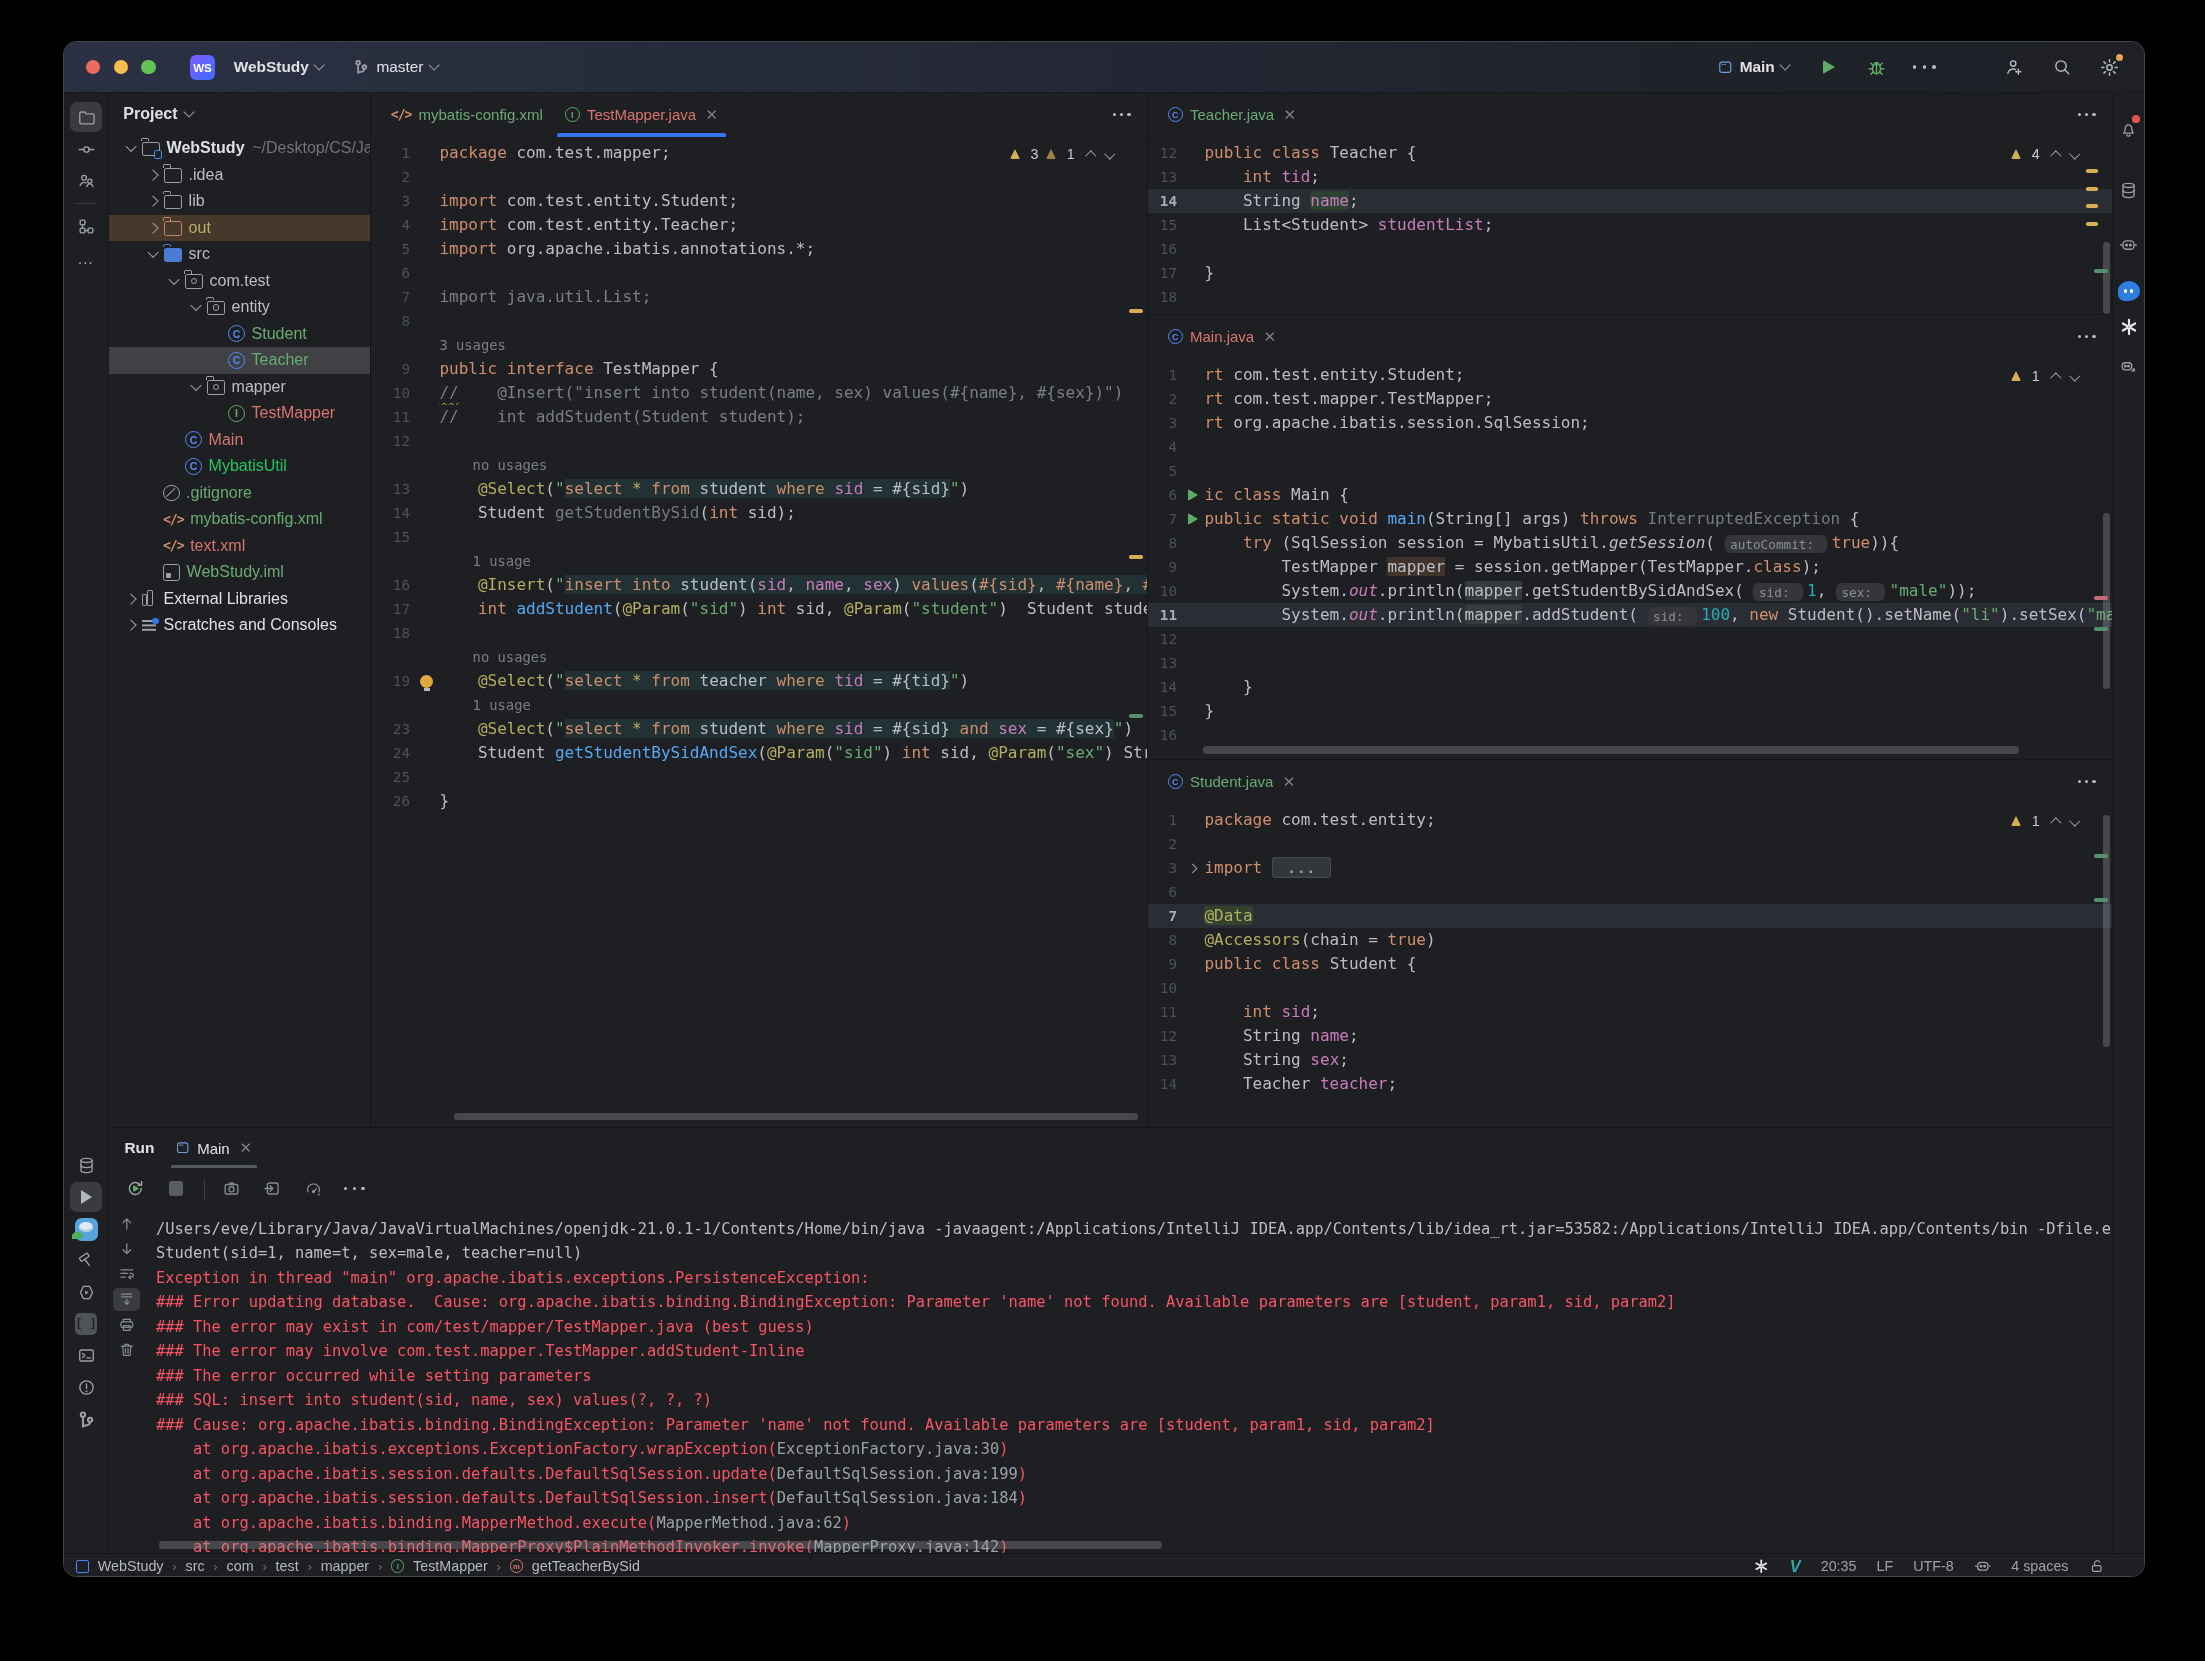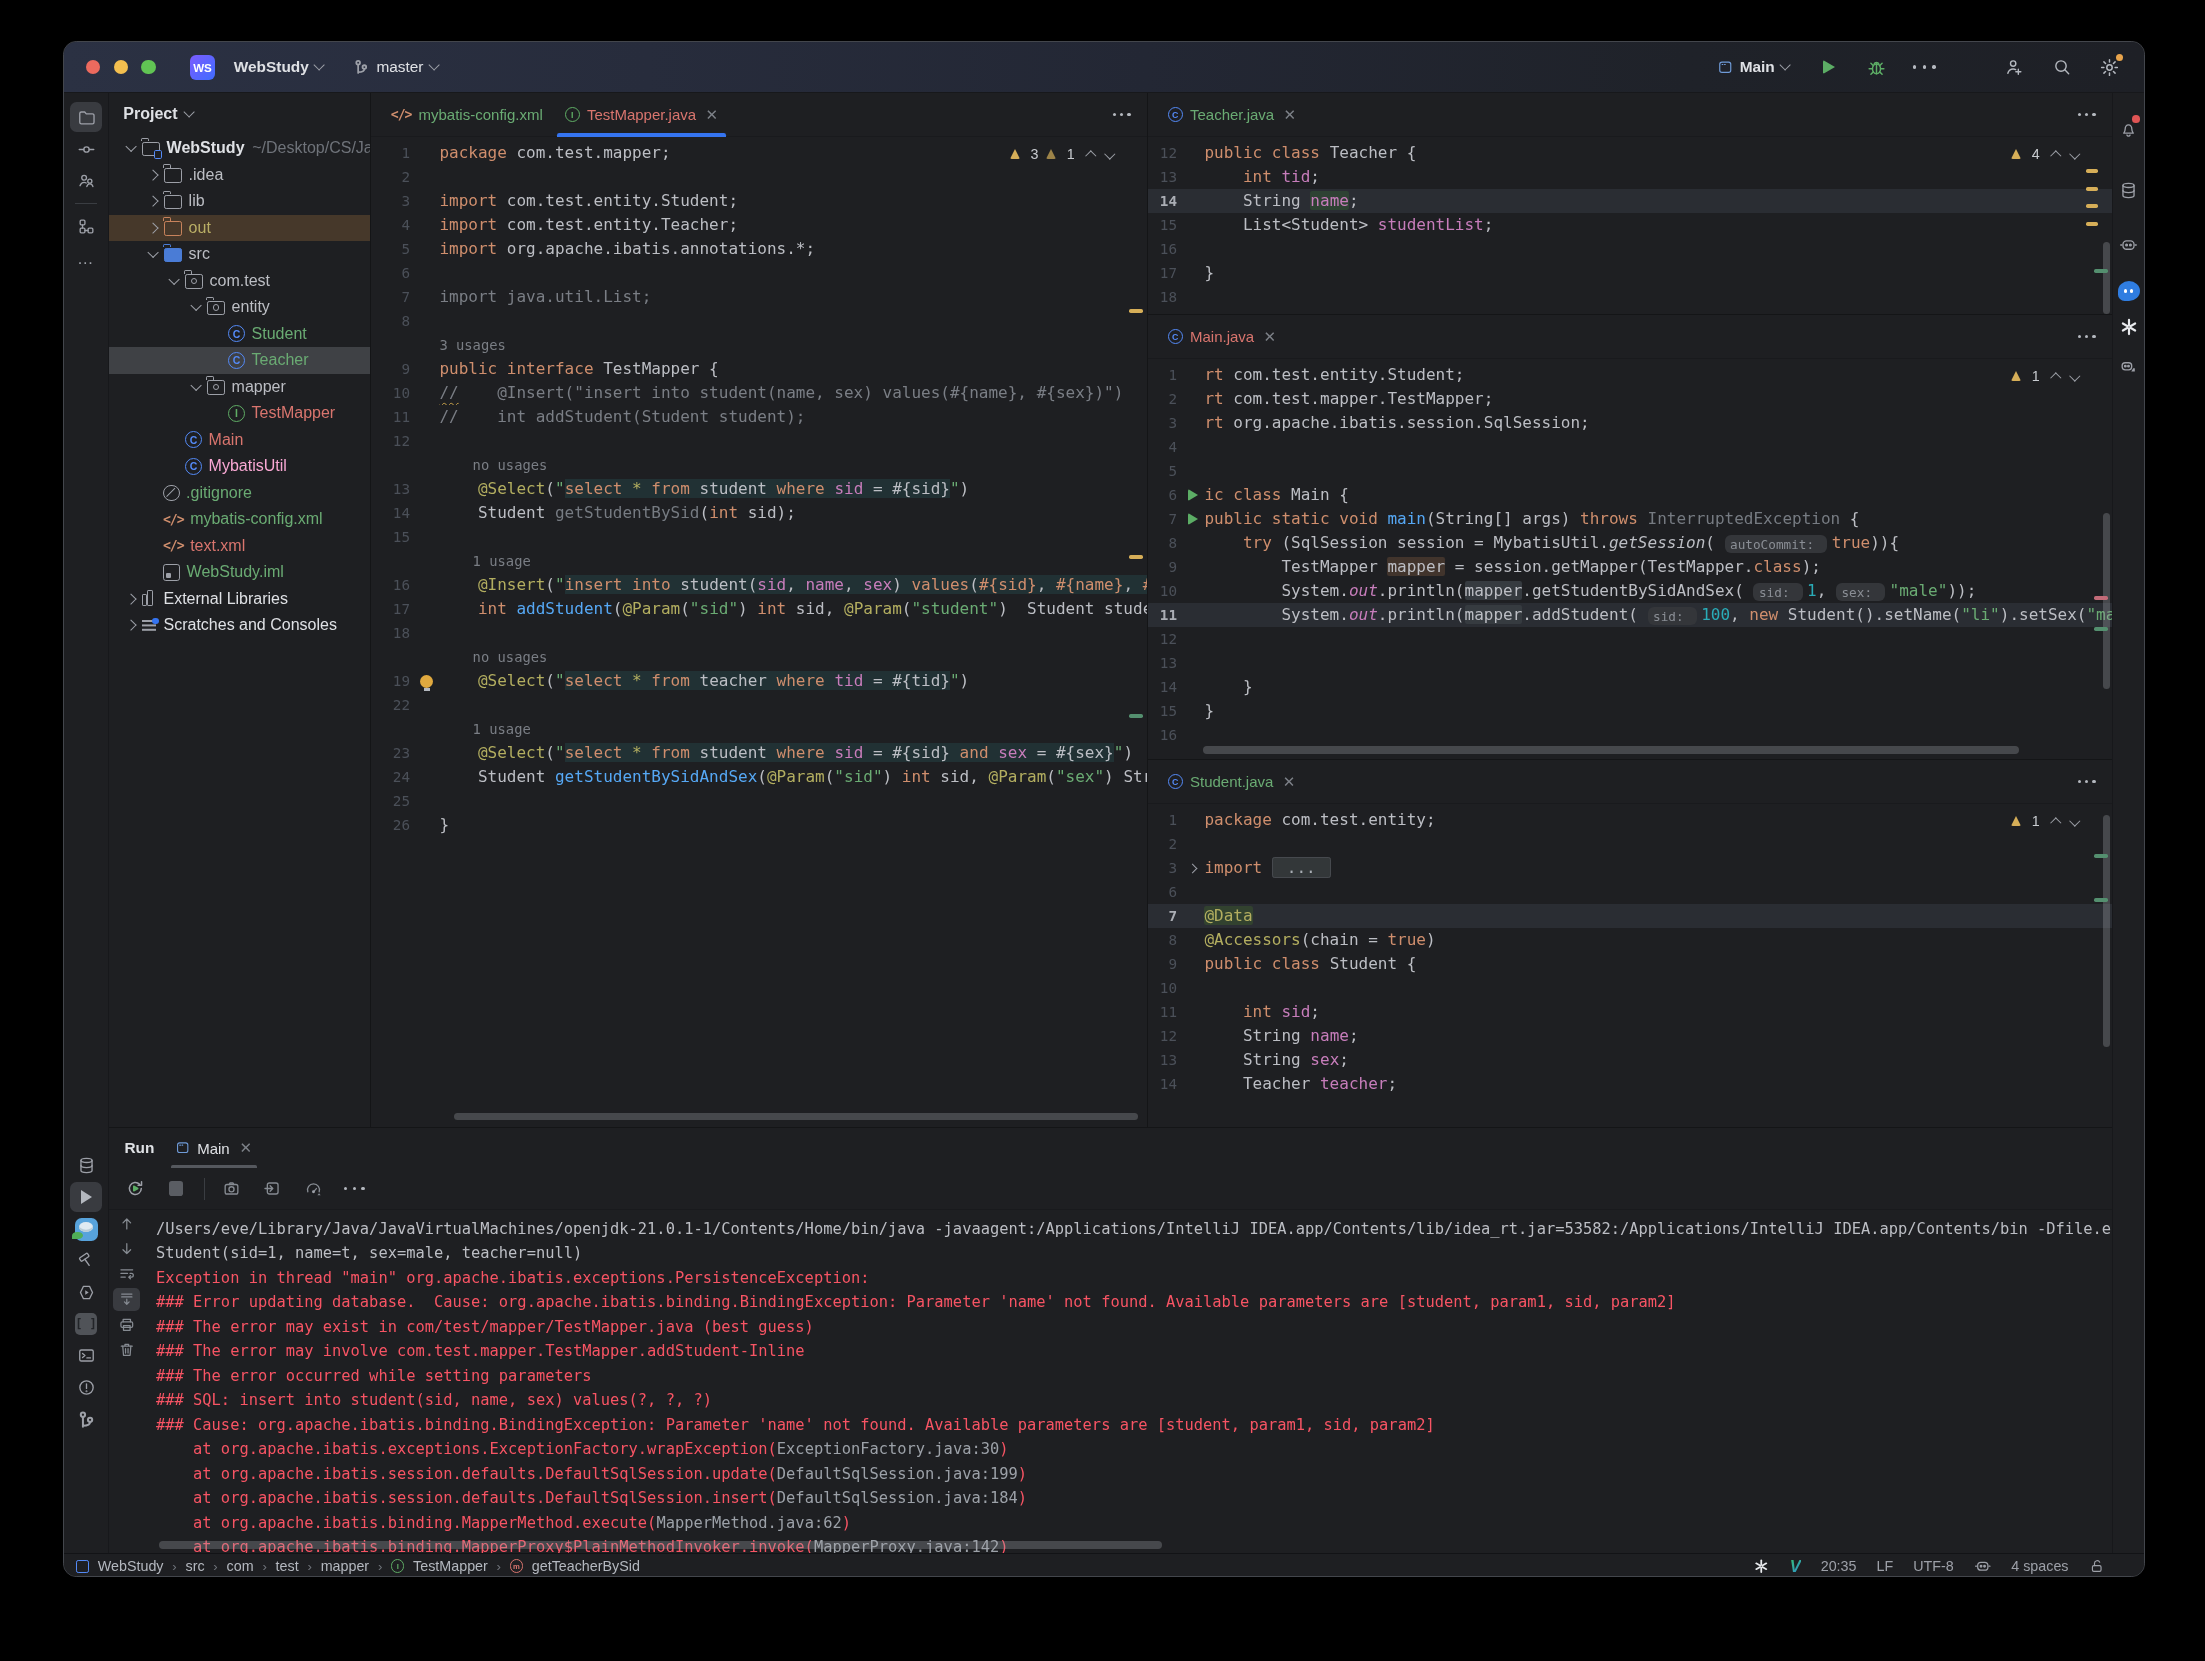--- a/index.html
+++ b/index.html
@@ -409,21 +409,21 @@
               <div class="trow" style="padding-left: 119px;">
                 <span class="icc" style="--c: #5fad65;">I</span>
                 <span class="lbl" style="color: rgb(217, 117, 110);">TestMapper</span>
               </div>
               <div class="trow" style="padding-left: 76px;">
                 <span class="icc">C</span>
                 <span class="lbl" style="color: rgb(217, 117, 110);">Main</span>
               </div>
               <div class="trow" style="padding-left: 76px;">
                 <span class="icc">C</span>
-                <span class="lbl" style="color: #f9a8d4;">MybatisUtil</span>
+                <span class="lbl" style="color: #22c55e;">MybatisUtil</span>
               </div>
               <div class="trow" style="padding-left: 54px;">
                 <span class="icslash"></span>
                 <span class="lbl" style="color: rgb(106, 171, 115);">.gitignore</span>
               </div>
               <div class="trow" style="padding-left: 54px;">
                 <span class="icx">&lt;/&gt;</span>
                 <span class="lbl" style="color: rgb(106, 171, 115);">mybatis-config.xml</span>
               </div>
               <div class="trow" style="padding-left: 54px;">
@@ -484,21 +484,20 @@
               <div class="crow hintrow"><span class="gut"></span><span class="gico"></span><span class="codetxt">    no usages</span></div>
               <div class="crow"><span class="gut">13</span><span class="gico"></span><span class="codetxt"><span class="sg d">    </span><span class="sg a">@Select</span><span class="sg d">(</span><span class="sg s">"</span><span class="sg K">select </span><span class="sg S">* </span><span class="sg K">from </span><span class="sg I">student </span><span class="sg K">where </span><span class="sg P">sid </span><span class="sg I">= </span><span class="sg I">#{sid}</span><span class="sg s">"</span><span class="sg d">)</span></span></div>
               <div class="crow"><span class="gut">14</span><span class="gico"></span><span class="codetxt"><span class="sg d">    Student </span><span class="sg g">getStudentBySid</span><span class="sg d">(</span><span class="sg k">int </span><span class="sg d">sid);</span></span></div>
               <div class="crow"><span class="gut">15</span><span class="gico"></span><span class="codetxt"></span></div>
               <div class="crow hintrow"><span class="gut"></span><span class="gico"></span><span class="codetxt">    1 usage</span></div>
               <div class="crow"><span class="gut">16</span><span class="gico"></span><span class="codetxt"><span class="sg d">    </span><span class="sg a">@Insert</span><span class="sg d">(</span><span class="sg s">"</span><span class="sg K">insert into </span><span class="sg I">student(</span><span class="sg P">sid</span><span class="sg I">, </span><span class="sg P">name</span><span class="sg I">, </span><span class="sg P">sex</span><span class="sg I">) </span><span class="sg K">values</span><span class="sg I">(</span><span class="sg K">#{sid}</span><span class="sg I">, </span><span class="sg K">#{name}</span><span class="sg I">, </span><span class="sg K">#{sex}</span></span></div>
               <div class="crow"><span class="gut">17</span><span class="gico"></span><span class="codetxt"><span class="sg k">    int </span><span class="sg m">addStudent</span><span class="sg d">(</span><span class="sg a">@Param</span><span class="sg d">(</span><span class="sg s">"sid"</span><span class="sg d">) </span><span class="sg k">int </span><span class="sg d">sid, </span><span class="sg a">@Param</span><span class="sg d">(</span><span class="sg s">"student"</span><span class="sg d">)  Student student);</span></span></div>
               <div class="crow"><span class="gut">18</span><span class="gico"></span><span class="codetxt"></span></div>
               <div class="crow hintrow"><span class="gut"></span><span class="gico"></span><span class="codetxt">    no usages</span></div>
               <div class="crow"><span class="gut">19</span><span class="gico"><span class="icbulb"></span></span><span class="codetxt"><span class="sg d">    </span><span class="sg a">@Select</span><span class="sg d">(</span><span class="sg s">"</span><span class="sg K">select </span><span class="sg S">* </span><span class="sg K">from </span><span class="sg I">teacher </span><span class="sg K">where </span><span class="sg P">tid </span><span class="sg I">= </span><span class="sg I">#{tid}</span><span class="sg s">"</span><span class="sg d">)</span></span></div>
-              <div class="crow"><span class="gut">22</span><span class="gico"></span><span class="codetxt"></span></div>
               <div class="crow hintrow"><span class="gut"></span><span class="gico"></span><span class="codetxt">    1 usage</span></div>
               <div class="crow"><span class="gut">23</span><span class="gico"></span><span class="codetxt"><span class="sg d">    </span><span class="sg a">@Select</span><span class="sg d">(</span><span class="sg s">"</span><span class="sg K">select </span><span class="sg S">* </span><span class="sg K">from </span><span class="sg I">student </span><span class="sg K">where </span><span class="sg P">sid </span><span class="sg I">= </span><span class="sg I">#{sid} </span><span class="sg K">and </span><span class="sg P">sex </span><span class="sg I">= </span><span class="sg I">#{sex}</span><span class="sg s">"</span><span class="sg d">)</span></span></div>
               <div class="crow"><span class="gut">24</span><span class="gico"></span><span class="codetxt"><span class="sg d">    Student </span><span class="sg m">getStudentBySidAndSex</span><span class="sg d">(</span><span class="sg a">@Param</span><span class="sg d">(</span><span class="sg s">"sid"</span><span class="sg d">) </span><span class="sg k">int </span><span class="sg d">sid, </span><span class="sg a">@Param</span><span class="sg d">(</span><span class="sg s">"sex"</span><span class="sg d">) </span><span class="sg d">String sex);</span></span></div>
               <div class="crow"><span class="gut">25</span><span class="gico"></span><span class="codetxt"></span></div>
               <div class="crow"><span class="gut">26</span><span class="gico"></span><span class="codetxt"><span class="sg d">}</span></span></div>
               <div class="badge">
                 <span class="wt"></span>
                 <span class="wnum">3</span>
                 <span class="wt weak"></span>
                 <span class="wnum">1</span>

